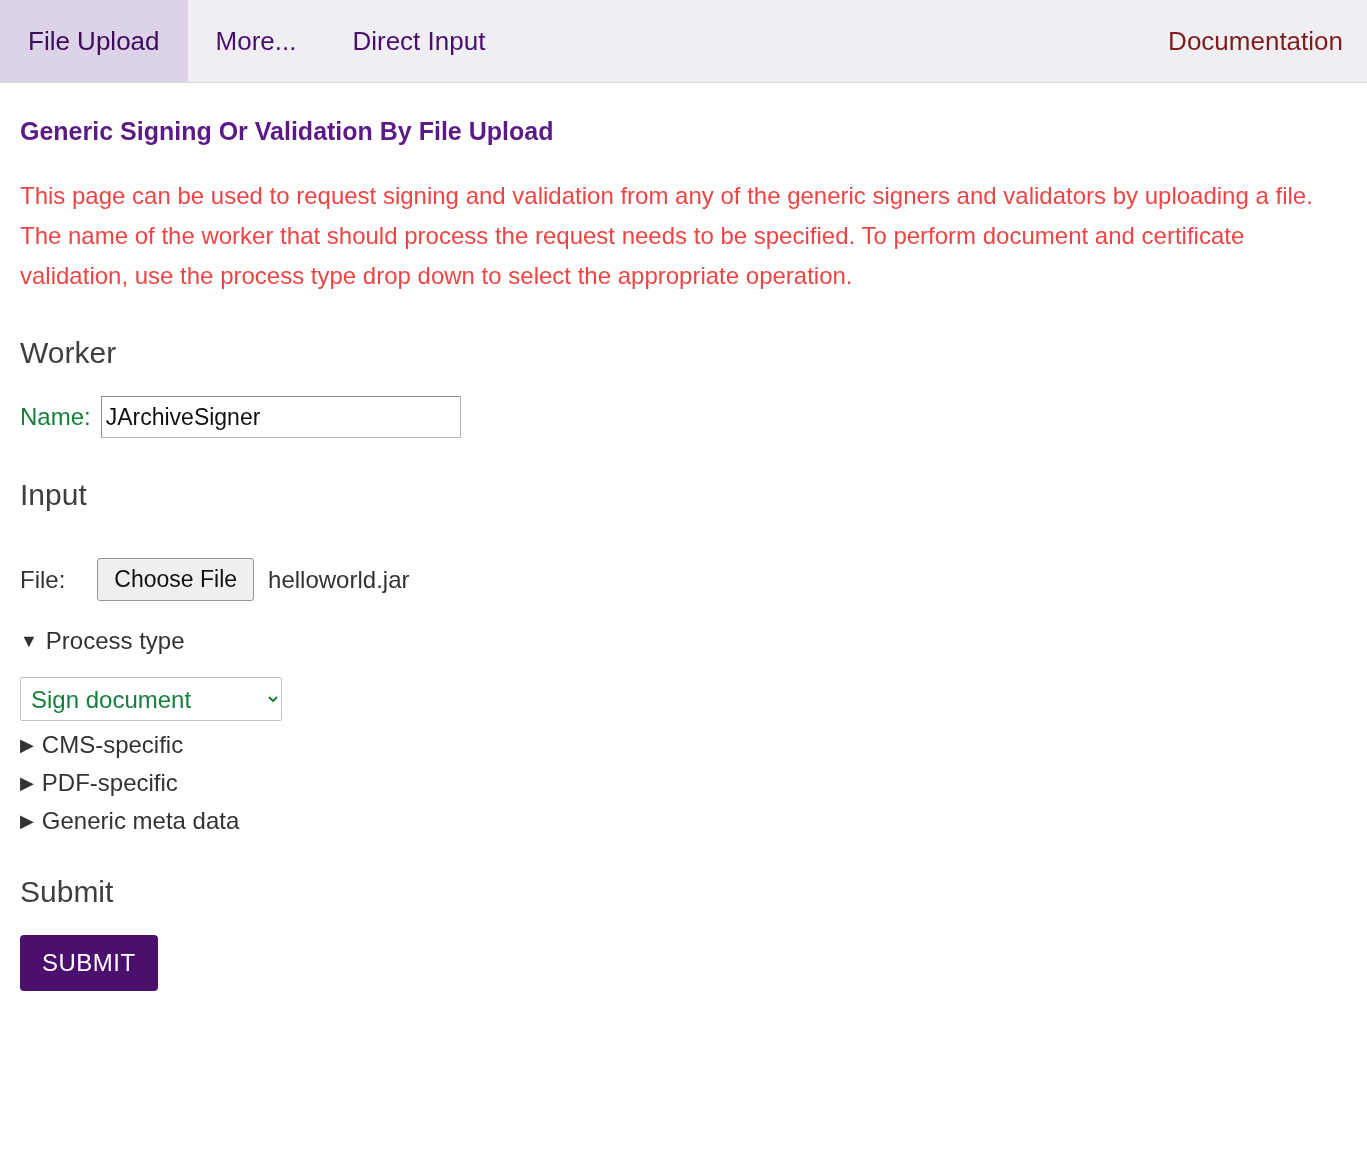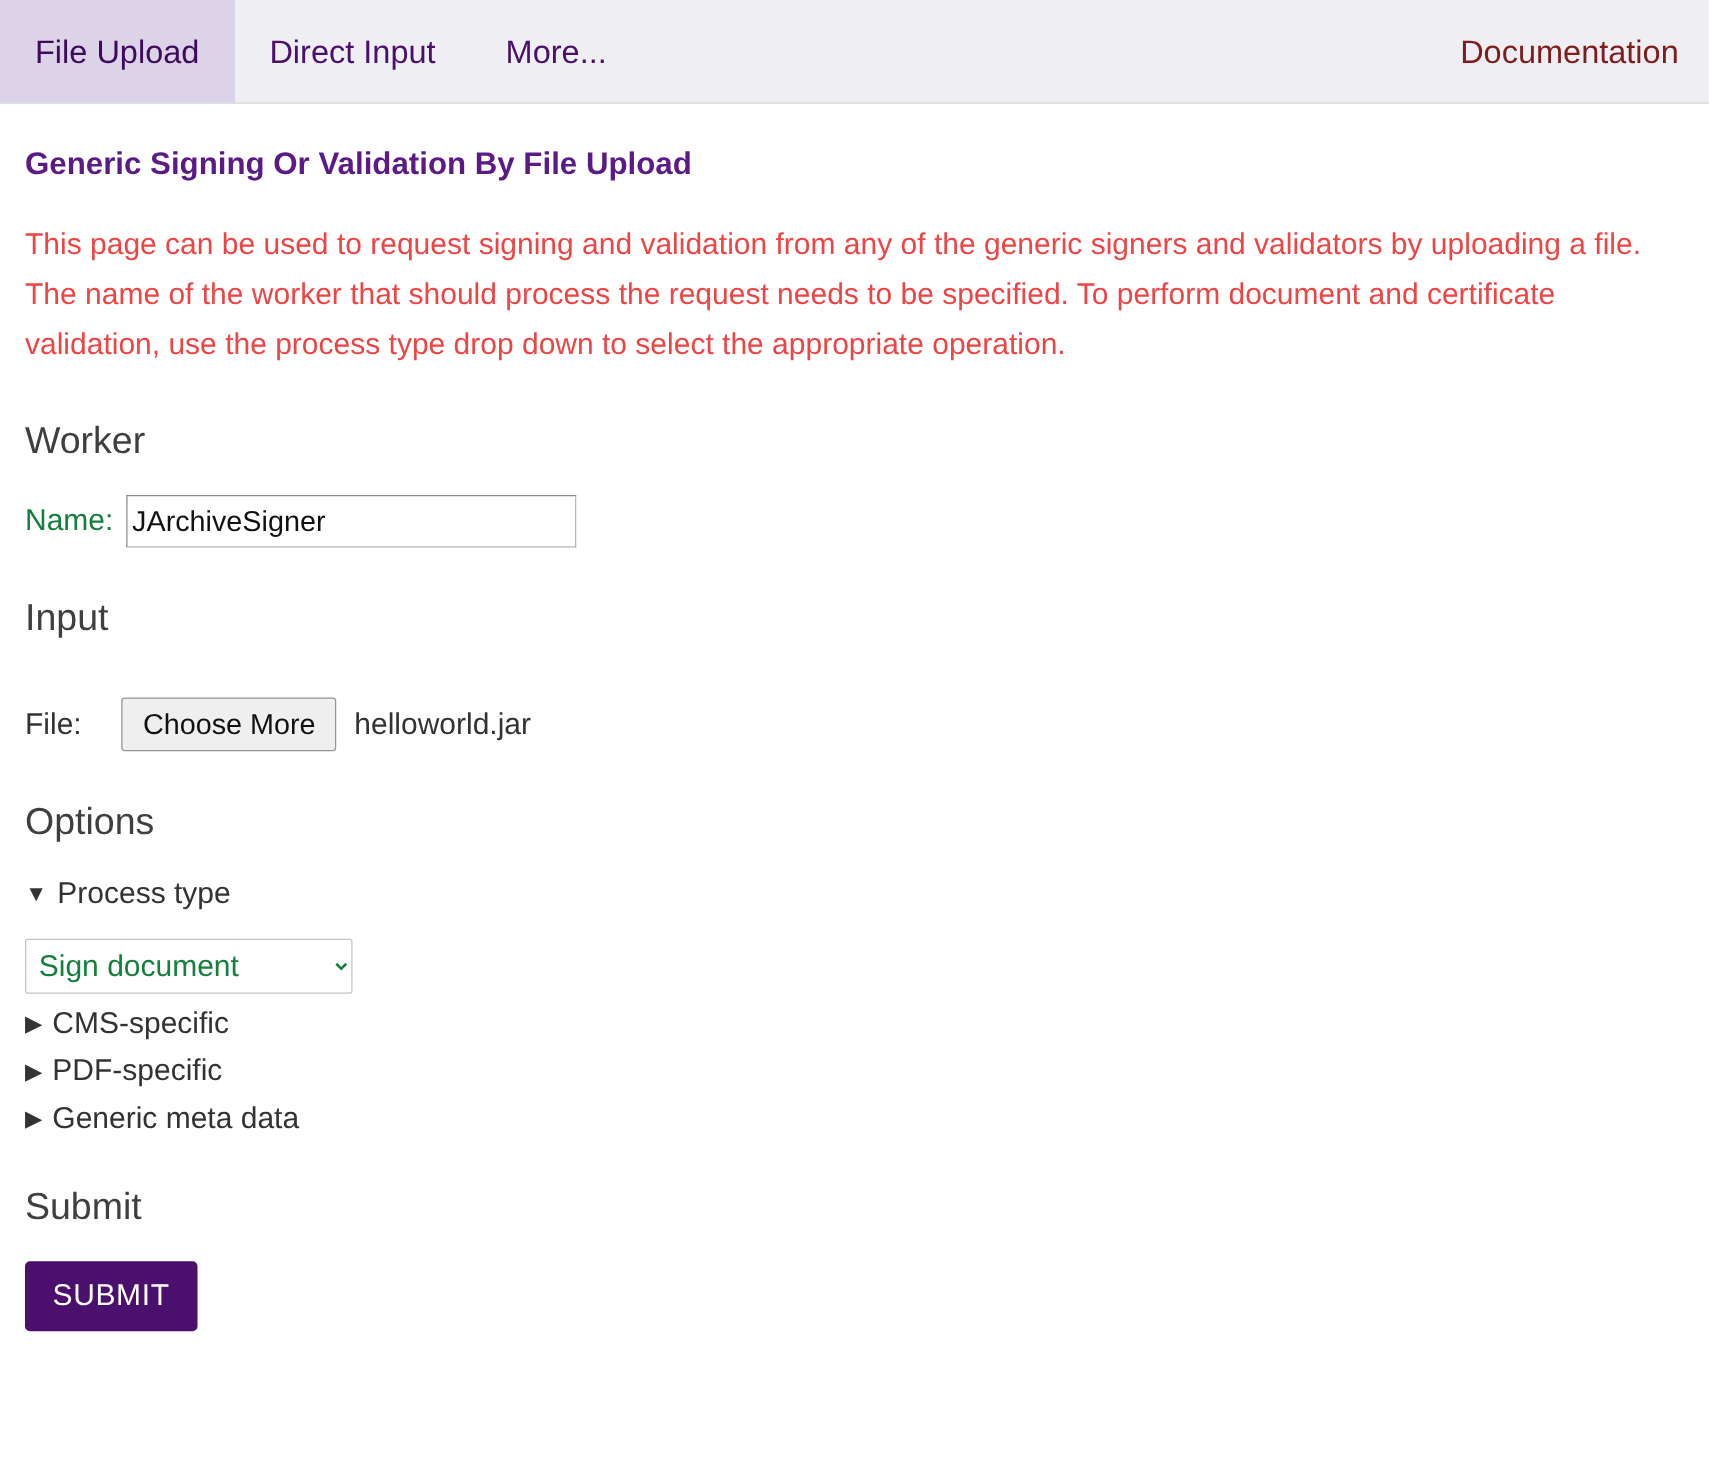--- a/index.html
+++ b/index.html
@@ -171,24 +171,24 @@
 </style>
 </head>
 <body>
 
 <div class="tabbar">
   <div class="tabs">
     <div class="tab active">
       <span>File Upload</span>
     </div>
     <div class="tab">
-      <span>Direct Input</span>
+      <span>More...</span>
     </div>
     <div class="tab">
-      <span>More...</span>
+      <span>Direct Input</span>
     </div>
   </div>
   <div class="spacer"></div>
   <div class="doc-link">
     <span>Documentation</span>
   </div>
 </div>
 
 <div class="content">
 
@@ -200,25 +200,24 @@
 
   <div class="field-row">
     <span class="field-label">Name:</span>
     <input class="text-input" type="text" value="JArchiveSigner" style="">
   </div>
 
   <h2 class="section">Input</h2>
 
   <div class="file-row">
     <span class="file-label">File:</span>
-    <button class="choose-file-btn">Choose More</button>
+    <button class="choose-file-btn">Choose File</button>
     <span class="file-name">helloworld.jar</span>
   </div>
 
-  <h2 class="section">Options</h2>
 
   <div class="disclosure">
     <span class="arrow">▼</span>
     <span>Process type</span>
   </div>
 
   <select class="dropdown">
     <option>Sign document</option>
   </select>
 

